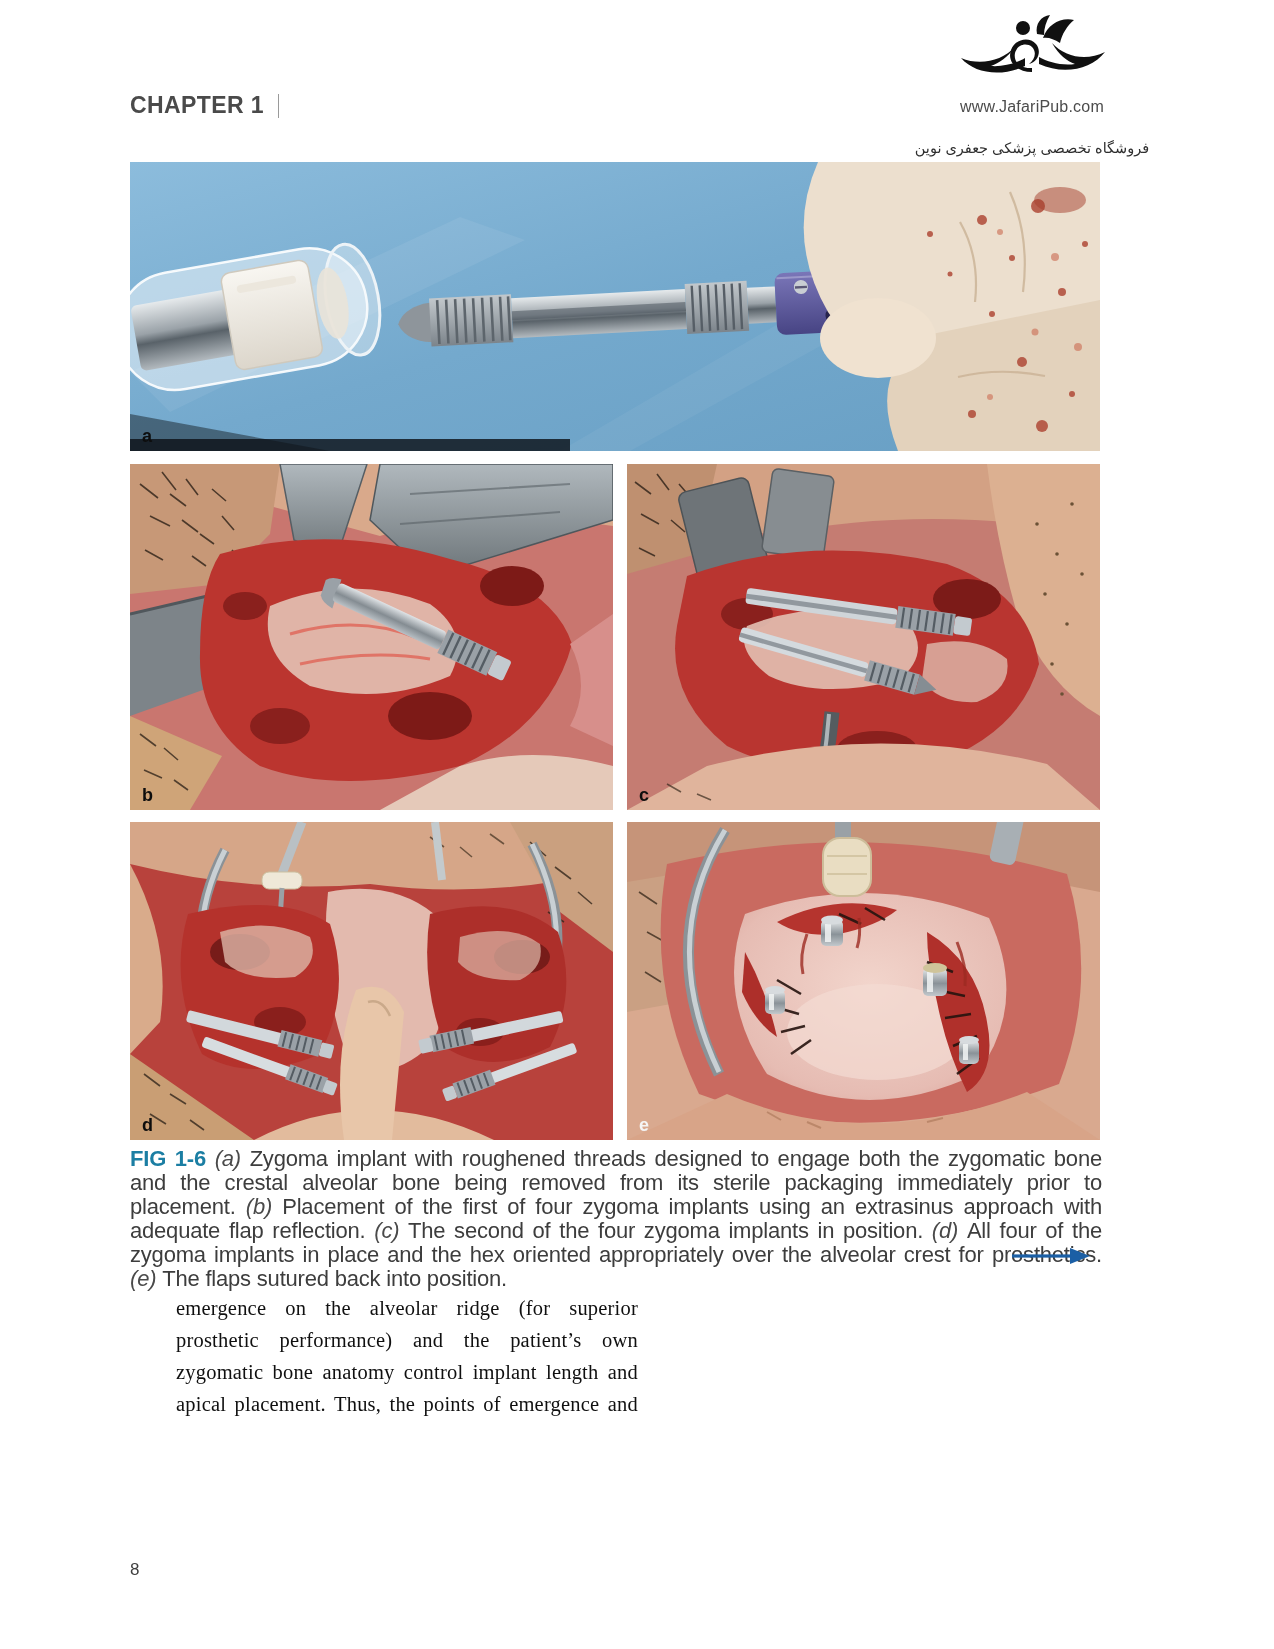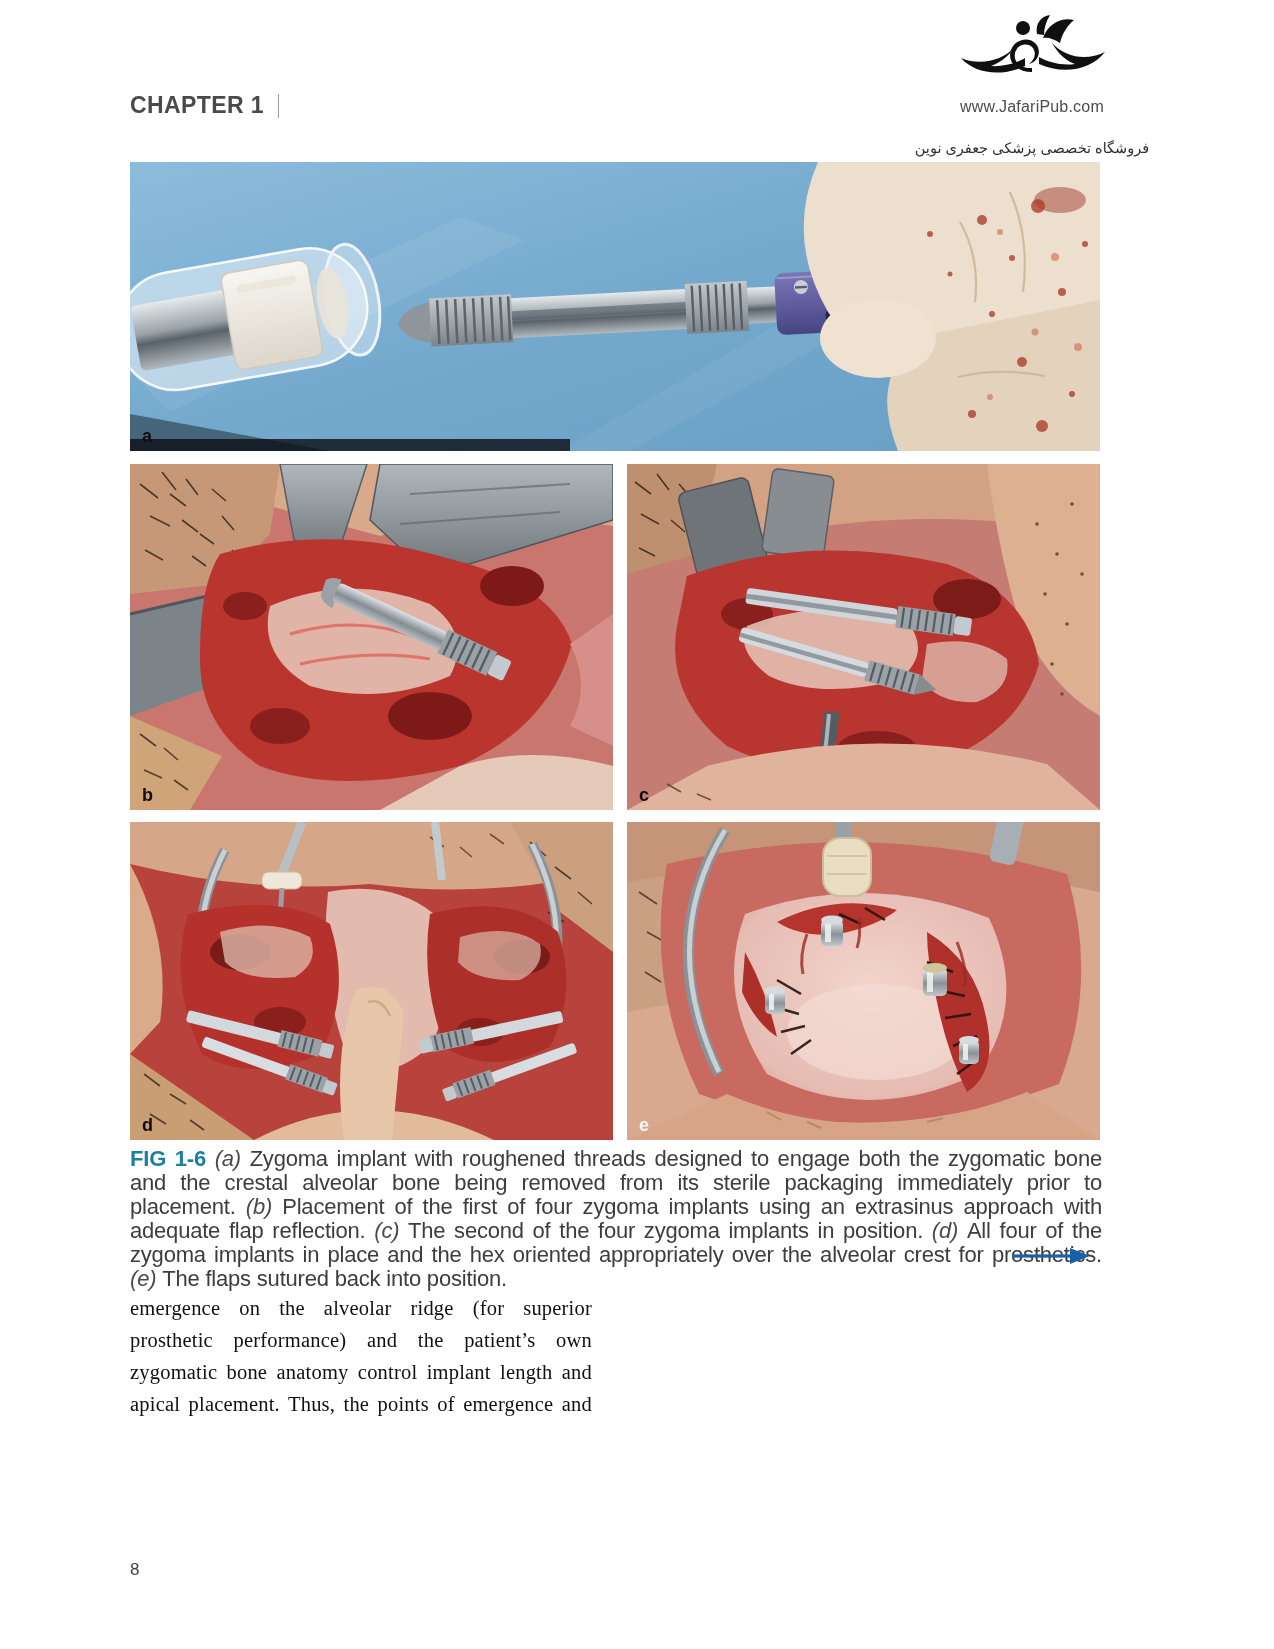--- a/index.html
+++ b/index.html
@@ -35,21 +35,21 @@
   .caption{left:130px;top:1147px;width:972px;font-size:22px;line-height:24px;
     color:#3d3d3d;text-align:justify;letter-spacing:-0.2px;}
   .fig-label{font-weight:bold;color:#1b7ea3;}
   .cap-it{font-style:italic;color:#4a4a4a;}
   .continued-arrow{left:1012px;top:1247px;}
 
   
   .body-cols{left:130px;top:1292px;width:952px;display:flex;gap:22px;}
   .col{font-family:"Liberation Serif",serif;font-size:20.5px;line-height:32px;color:#101010;
     text-align:justify;letter-spacing:.2px;}
-  .col-left{width:462px;text-align-last:justify;}
+  .col-left{width:462px;text-align-last:justify;margin-left:46px;}
   .col-right{width:468px;}
   .col sup{font-size:12.5px;line-height:0;}
 
   .page-num{left:130px;top:1560px;font-size:17px;color:#3f3f3f;}
 </style>
 </head>
 <body>
 
 <div class="abs brand">
   <svg width="170" height="78" viewBox="0 0 170 78" aria-hidden="true">

